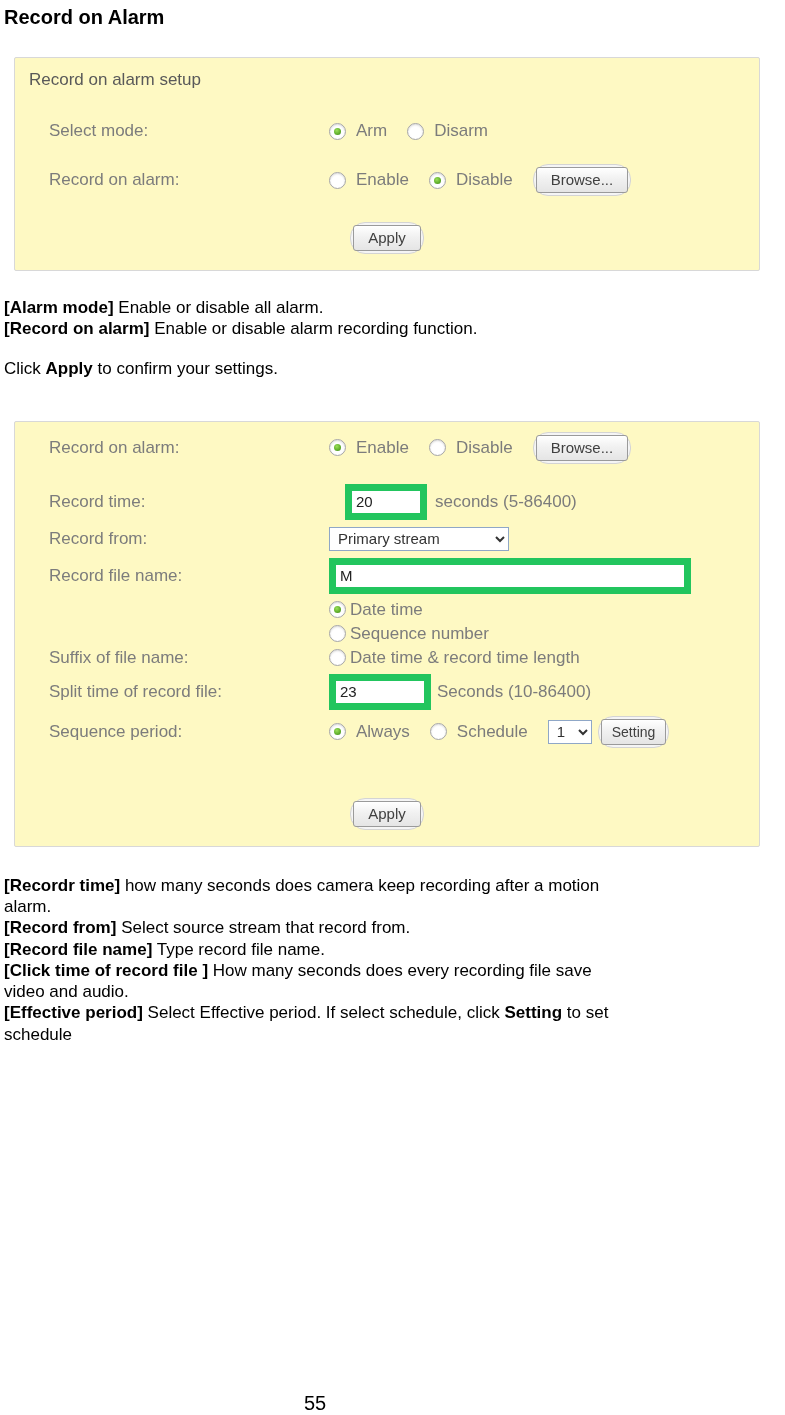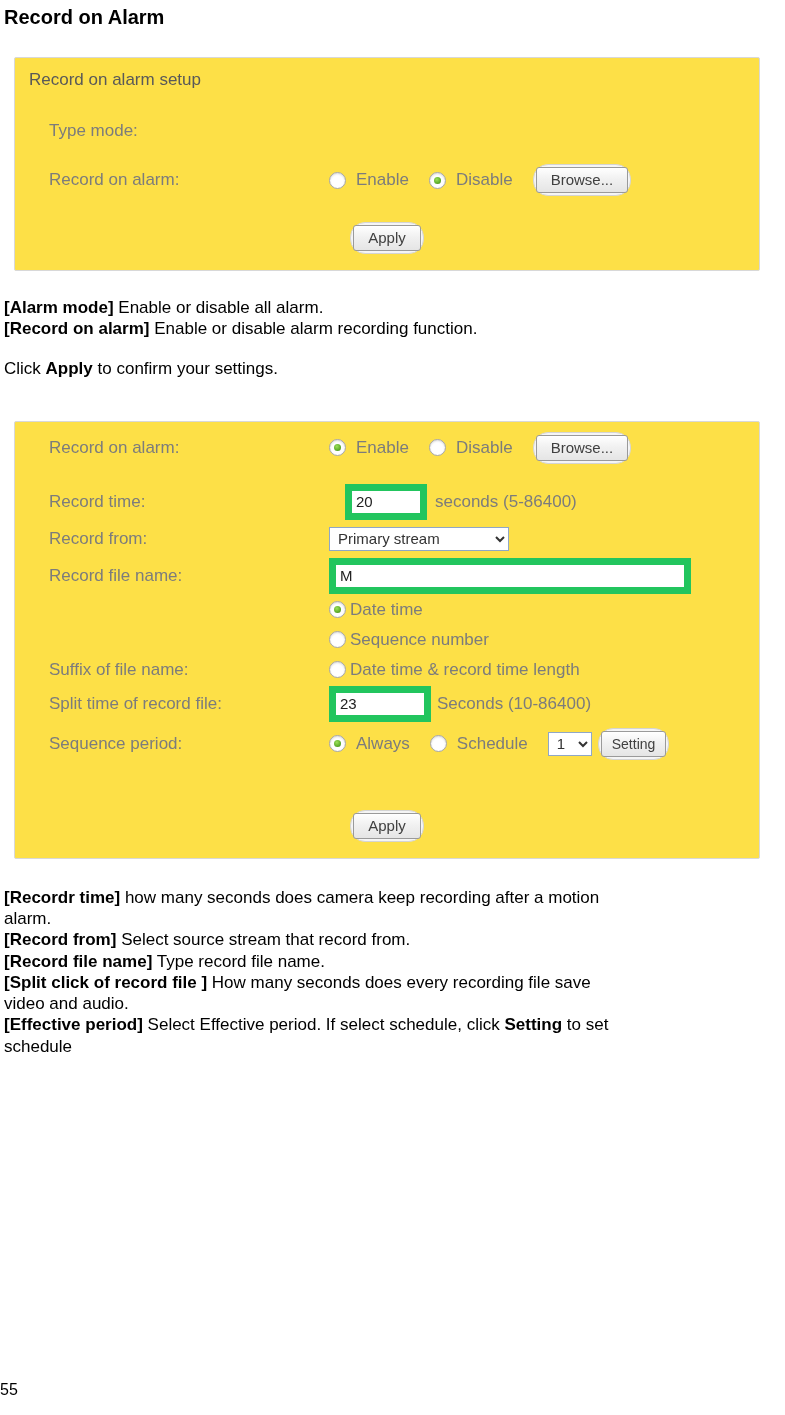--- a/index.html
+++ b/index.html
@@ -25,21 +25,21 @@
   }
   .panel{
     border:1px solid #d8d8d8;
     border-radius:2px;
     margin:0 6px 26px 14px;
     padding:10px 14px 14px 14px;
     width:746px;
     box-sizing:border-box;
     color:#7c7c7c;
     font-size:17px;
-    background:#fde047;
+    background:#fef9c3;
   }
   .panel-header{
     font-size:17px;
     color:#595959;
     margin:2px 0 28px 0;
   }
   .form-row{
     display:flex;
     align-items:center;
     margin-bottom:20px;
@@ -106,42 +106,48 @@
   }
   .text-input.num{width:60px;}
   .text-input.num2{width:80px;}
   .text-input.long{width:340px;}
   .select{
     border:1px solid #8fa7c7;height:24px;font-size:15px;background:#fff;
     padding:1px 4px;color:#333;font-family:Verdana,Arial,sans-serif;
   }
   .select.stream{width:180px;}
   .select.sched{width:44px;}
-  .suffix-col{display:flex;flex-direction:column;gap:10px;}
+  .suffix-col{display:flex;flex-direction:column;gap:4px;}
   .suffix-opt{display:flex;align-items:center;}
   .body-text{margin:2px 4px;line-height:1.25;}
   .body-text p{margin:0;}
   .body-text .block{margin-top:18px;margin-bottom:0;}
   .pnum{
-    position:absolute;bottom:16px;left:0;right:0;text-align:left;
-    font-size:16px;color:#000;
+    position:absolute;bottom:0;left:0;right:0;text-align:center;
+    font-size:20px;color:#000;
   }
 </style>
 </head>
 <body>
 
 <div class="page">
 
   <div class="page-title">Record on Alarm</div>
 
   <div class="panel">
     <div class="panel-header">Record on alarm setup</div>
 
     <div class="form-row">
-      <div class="form-label">Type mode:</div>
+      <div class="form-label">Select mode:</div>
+      <div class="field-area">
+        <span class="radio selected"></span>
+        <span class="opt-label">Arm</span>
+        <span class="radio"></span>
+        <span class="opt-label">Disarm</span>
+      </div>
     </div>
 
     <div class="form-row">
       <div class="form-label">Record on alarm:</div>
       <div class="field-area">
         <span class="radio"></span>
         <span class="opt-label">Enable</span>
         <span class="radio selected"></span>
         <span class="opt-label">Disable</span>
         <span class="btn-wrap">
@@ -256,18 +262,18 @@
       <span class="btn-wrap">
         <span class="btn">Apply</span>
       </span>
     </div>
   </div>
 
   <div class="body-text" style="margin-top:28px;">
     <p><b>[Recordr time]</b><span> how many seconds does camera keep recording after a motion alarm.</span></p>
     <p><b>[Record from]</b><span> Select source stream that record from.</span></p>
     <p><b>[Record file name]</b><span> Type record file name.</span></p>
-    <p><b>[Split click of record file ]</b><span> How many seconds does every recording file save video and audio.</span></p>
+    <p><b>[Click time of record file ]</b><span> How many seconds does every recording file save video and audio.</span></p>
     <p><b>[Effective period]</b><span> Select Effective period. If select schedule, click </span><b>Setting</b><span> to set schedule</span></p>
   </div>
 
   <div class="pnum">55</div>
 </div>
 
 </body></html>

